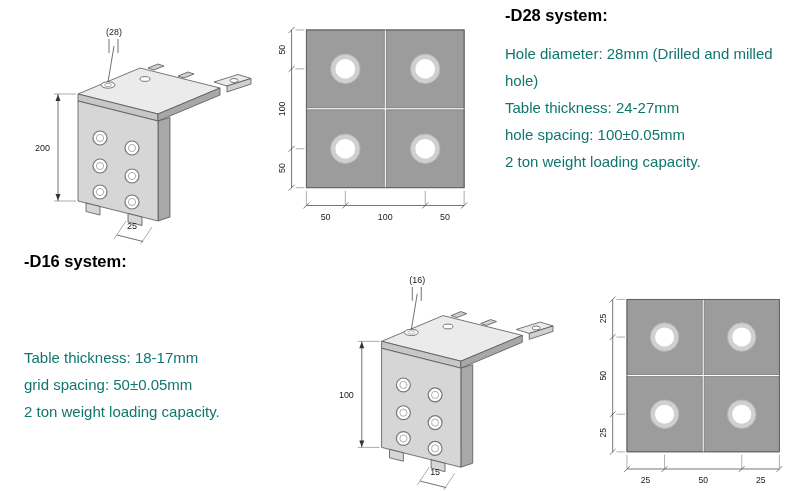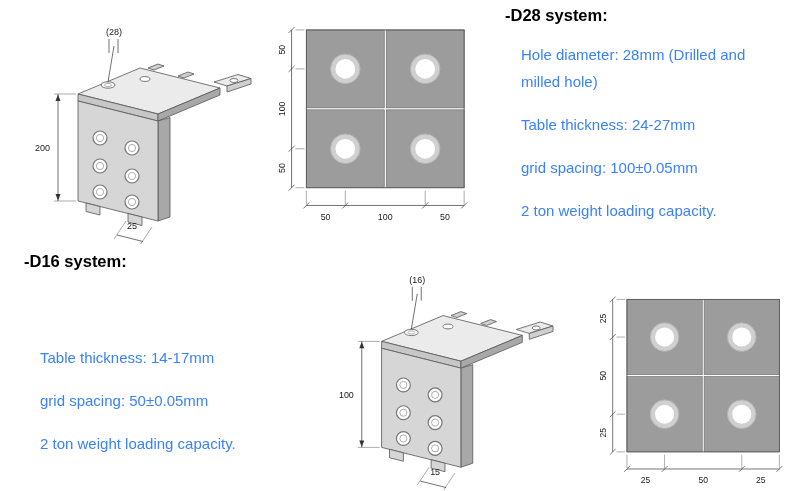--- a/index.html
+++ b/index.html
@@ -4,21 +4,21 @@
 <style>
   * { box-sizing: border-box; margin: 0; padding: 0; }
   html, body { background: #fff; }
   body { font-family: "Liberation Sans", sans-serif; }
   .page { position: relative; width: 800px; height: 491px; background: #ffffff; overflow: hidden; }
   .abs { position: absolute; }
 
   
   .spec h2 { font-size: 16.5px; font-weight: 700; color: #000000; margin: 0 0 15px 0; }
   .spec.big-gap h2 { margin-bottom: 73px; }
-  .spec p { font-size: 15px; line-height: 27px; color: #3b82f6; margin: 16px; }
+  .spec p { font-size: 15px; line-height: 27px; color: #0f766e; margin: 0; }
 
   
   svg { display: block; }
   .f-top   { fill: #ebebeb; }
   .f-front { fill: #d6d6d6; }
   .f-mid   { fill: #c7c7c7; }
   .f-side  { fill: #cfcfcf; }
   .f-dark  { fill: #a8a8a8; }
   .s       { stroke: #555; stroke-width: 0.8; stroke-linejoin: round; }
   .hole     { fill: #ffffff; stroke: #777; stroke-width: 1.2; }
@@ -131,27 +131,27 @@
       <text x="64.5" y="205" text-anchor="middle">50</text>
       <text x="125" y="205" text-anchor="middle">100</text>
       <text x="185.5" y="205" text-anchor="middle">50</text>
     </g>
   </svg>
 
   <div class="abs spec" style="left:505px; top:6px; width:280px;">
     <h2>-D28 system:</h2>
     <p>Hole diameter: 28mm (Drilled and milled hole)</p>
     <p>Table thickness: 24-27mm</p>
-    <p>grid spacing: 100±0.05mm</p>
+    <p>hole spacing: 100±0.05mm</p>
     <p>2 ton weight loading capacity.</p>
   </div>
 
   <div class="abs spec big-gap" style="left:24px; top:252px; width:280px;">
     <h2>-D16 system:</h2>
-    <p>Table thickness: 14-17mm</p>
+    <p>Table thickness: 18-17mm</p>
     <p>grid spacing: 50±0.05mm</p>
     <p>2 ton weight loading capacity.</p>
   </div>
 
   <svg class="abs" style="left:332px; top:270px;" width="228" height="220" viewBox="0 0 230 222">
     <g>
       <polygon class="f-side s" points="120,46 130,42 136,44 126,48"></polygon>
       <polygon class="f-side s" points="150,54 160,50 166,52 156,56"></polygon>
       <polygon class="f-top s" points="50,72 112,46 192,66 130,92"></polygon>
       <polygon class="f-top s" points="186,60 210,52.5 223,56.5 199,64"></polygon>

